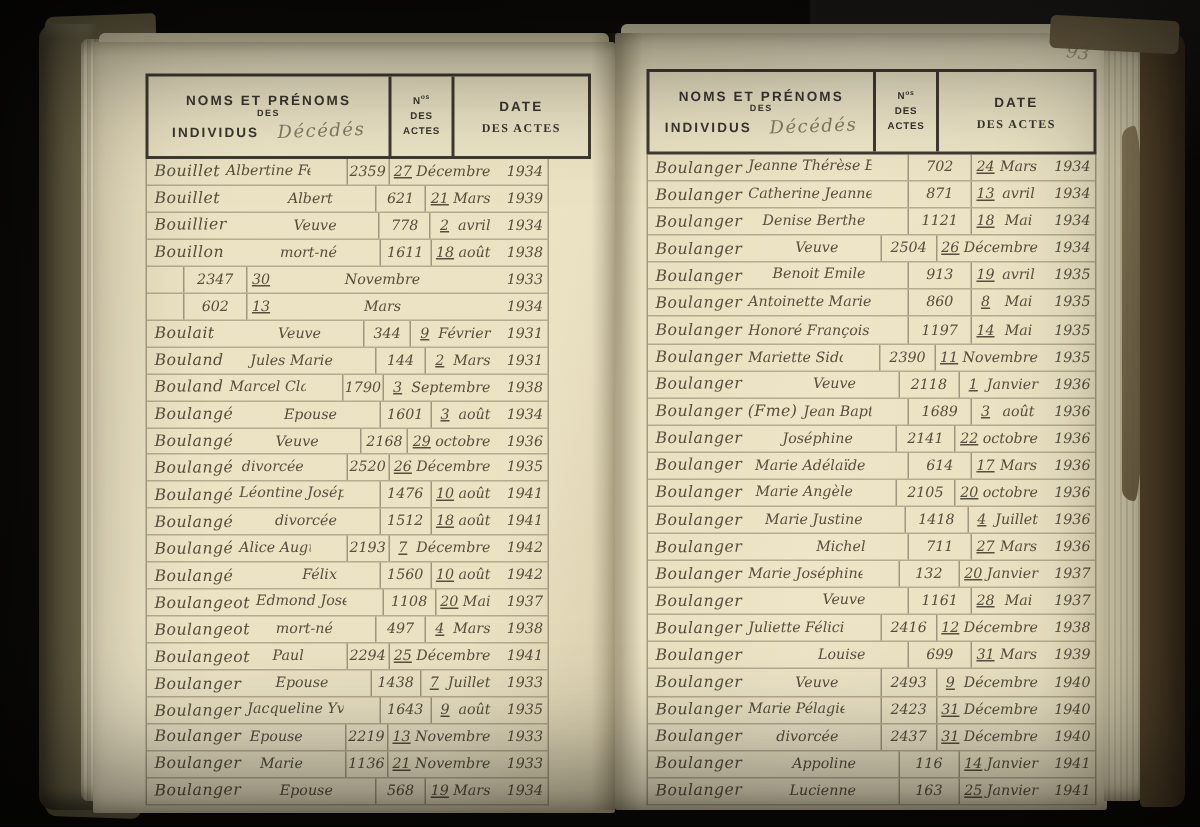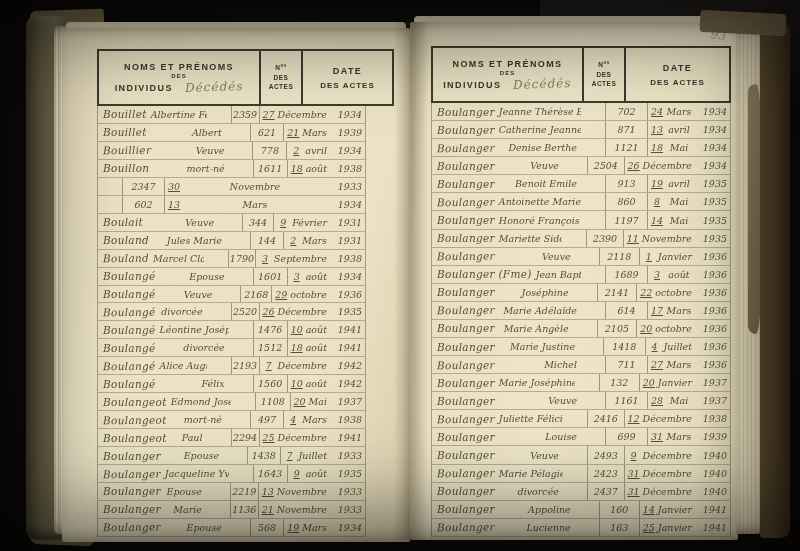--- a/index.html
+++ b/index.html
@@ -52,21 +52,21 @@
   .hc + .hc{border-left:2px solid #403a30;}
   .tl .c-name{width:160px;} .tl .c-acte{width:42px;} .tl .c-date{flex:1;}
   .tr .c-name{width:149px;} .tr .c-acte{width:42px;} .tr .c-date{flex:1;}
   .h1{font-size:9px;letter-spacing:1.4px;font-weight:bold;}
   .h2{font-size:6px;letter-spacing:1px;margin:1px 0;font-weight:bold;}
   .h3row{display:flex;align-items:baseline;justify-content:center;width:100%;}
   .script{font:italic 12px "DejaVu Serif",serif;color:#847a61;margin-left:12px;transform:rotate(-2deg);letter-spacing:1px;}
   .ha{font-size:6.5px;font-weight:bold;letter-spacing:.5px;line-height:1.5;}
   .ha sup{font-size:4.5px;}
   .h4{font-size:8px;letter-spacing:1px;font-weight:bold;margin-top:5px;}
-  .hc .h1 + .h4{margin-top:5px;}
+  .hc .h1 + .h4{margin-top:5px;font-family:Liberation Serif, serif;}
   
   .rows{position:absolute;display:flex;flex-direction:column;box-sizing:border-box;
     border-left:1px solid rgba(95,87,70,0.5);border-right:1px solid rgba(95,87,70,0.5);}
   .rows.tl{left:97px;top:106px;width:269px;height:431px;}
   .rows.tr{left:431px;top:103px;width:300px;height:434px;}
   .row{display:flex;flex:1;border-bottom:1px solid rgba(125,115,92,0.5);
     font:italic 10px "DejaVu Serif",serif;color:#564e3c;box-sizing:border-box;}
   .c{box-sizing:border-box;}
   .row .c-name{display:flex;align-items:center;padding:0 4px 0 5px;overflow:hidden;position:relative;}
   .row .c-acte,.row .c-date{border-left:1px solid rgba(95,87,70,0.55);}
@@ -691,21 +691,21 @@
       <span class="day">31</span>
       <span class="month">Décembre</span>
       <span class="year">1940</span>
     </div>
   </div>
       <div class="row">
     <div class="c c-name">
       <span class="surname">Boulanger</span>
       <span class="given">Appoline</span>
     </div>
-    <div class="c c-acte">160</div>
+    <div class="c c-acte">116</div>
     <div class="c c-date">
       <span class="day">14</span>
       <span class="month">Janvier</span>
       <span class="year">1941</span>
     </div>
   </div>
       <div class="row">
     <div class="c c-name">
       <span class="surname">Boulanger</span>
       <span class="given">Lucienne</span>

